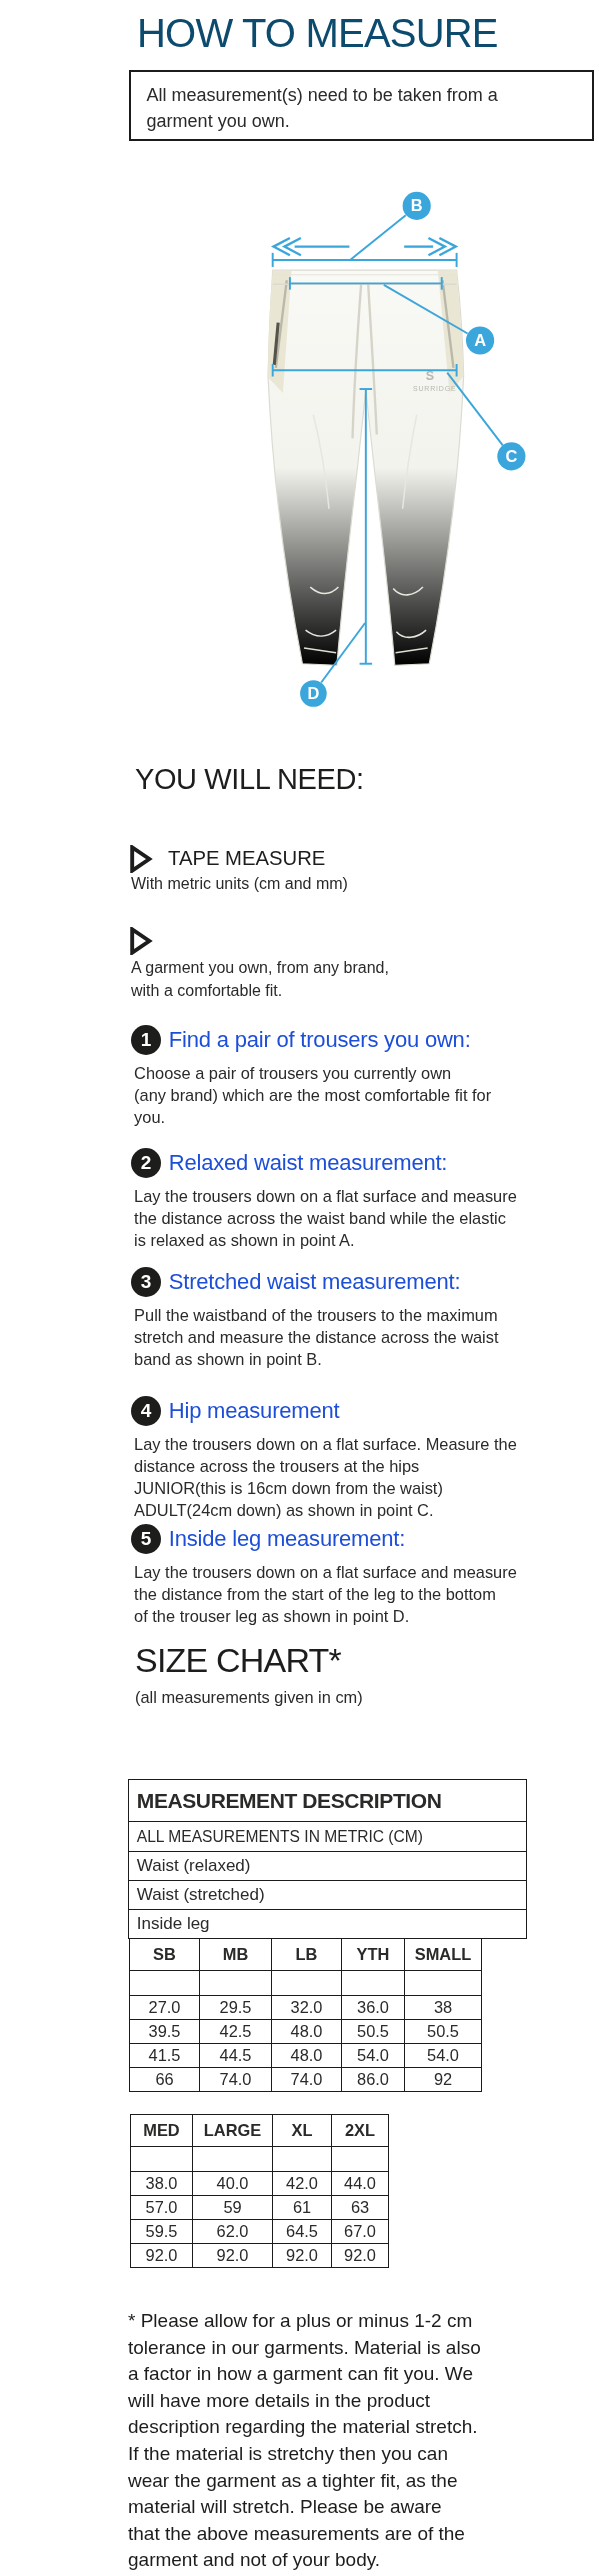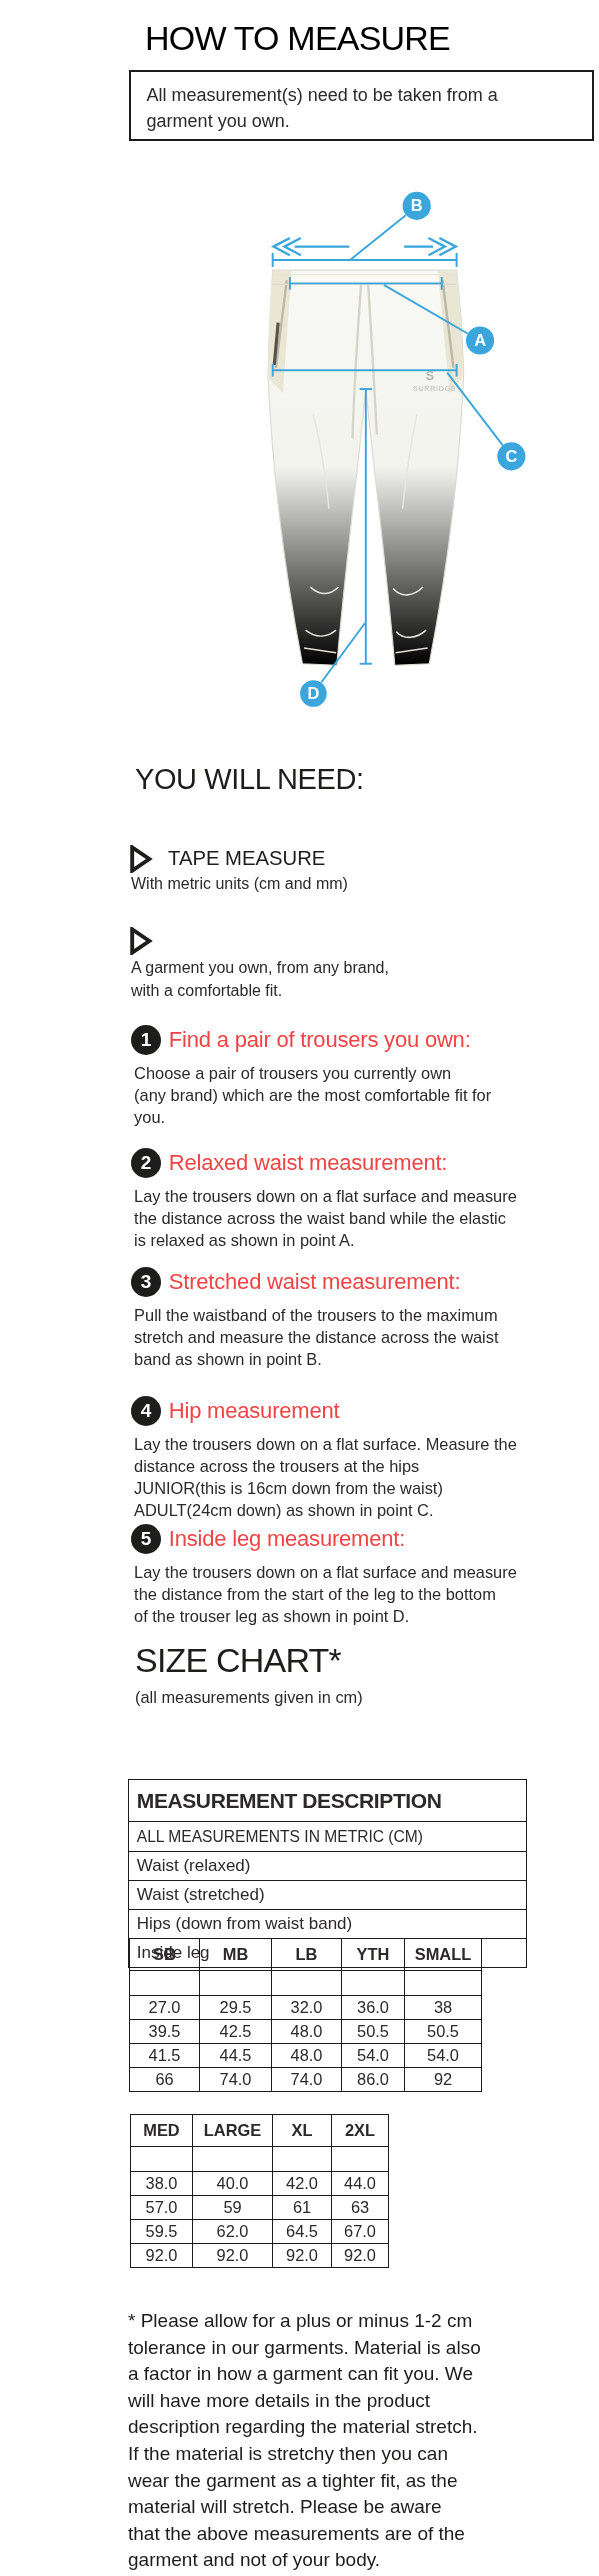--- a/index.html
+++ b/index.html
@@ -1,22 +1,22 @@
 <!DOCTYPE html>
 <html style="font-size:12.5px"><head>
 <meta charset="utf-8">
 <style>
   html,body{margin:0;padding:0;background:#ffffff;}
   .page{
     position:relative;width:600px;height:2576px;background:#ffffff;
     font-family:"Liberation Sans",sans-serif;color:#2b2a29;overflow:hidden;
   }
   .title{
-    position:absolute;left:137px;top:11px;margin:8px;
-    font-size:34px;font-weight:400;letter-spacing:-0.8px;color:#000000;
+    position:absolute;left:137px;top:11px;margin:0;
+    font-size:40px;font-weight:400;letter-spacing:-0.8px;color:#0c4a6e;
   }
   .note-box{
     position:absolute;left:129px;top:70px;width:465px;height:71px;
     border:2.3px solid #1b1b1b;box-sizing:border-box;
   }
   .note-box p{
     margin:0;padding:10.2px 15.6px 0 15.6px;font-size:18px;line-height:26px;
     white-space:pre-line;color:#2b2a29;
   }
   .diagram{position:absolute;left:196px;top:180px;width:360px;height:548px;}
@@ -26,21 +26,21 @@
   }
   .need-tri{position:absolute;left:129px;width:23.5px;height:28px;}
   .need-title{position:absolute;left:160px;margin:8px;font-size:20.3px;font-weight:400;color:#1d1d1b;}
   .need-desc{position:absolute;left:131px;margin:0;font-size:16px;line-height:23px;white-space:pre-line;}
   .step{position:absolute;left:131px;width:450px;}
   .step-head{display:flex;align-items:center;gap:7.8px;}
   .step-num{
     flex:0 0 auto;width:30px;height:30px;border-radius:50%;background:#1d1d1b;color:#ffffff;
     font-size:19px;font-weight:bold;display:flex;align-items:center;justify-content:center;
   }
-  .step-title{font-size:22px;letter-spacing:-0.2px;color:#ef4444;text-align:center;}
+  .step-title{font-size:22px;letter-spacing:-0.2px;color:#1d4ed8;text-align:center;}
   .step-body{margin:7px 0 0 3.1px;font-size:16.4px;line-height:22px;white-space:pre-line;}
   .sc-title{position:absolute;left:135px;top:1641px;margin:0;font-size:34px;font-weight:400;letter-spacing:-0.8px;color:#1d1d1b;}
   .sc-sub{position:absolute;left:135px;top:1688px;margin:0;font-size:16.4px;}
   table{border-collapse:collapse;table-layout:fixed;}
   .desc-table{position:absolute;left:128px;top:1779px;width:399px;}
   .desc-table td{border:1.6px solid #1b1b1b;padding:0 0 0 7.8px;vertical-align:middle;font-size:17px;}
   .desc-table .dt-header td{height:41px;font-size:21px;font-weight:bold;letter-spacing:-0.4px;}
   .desc-table .dt-subheader td{height:29px;font-size:15.6px;font-weight:normal;}
   .desc-table .dt-row td{height:28px;}
   .size-table{position:absolute;}
@@ -232,23 +232,20 @@
       <tr class="dt-subheader">
           <td>ALL MEASUREMENTS IN METRIC (CM)</td>
         </tr>
       <tr class="dt-row">
           <td>Waist (relaxed)</td>
         </tr>
       <tr class="dt-row">
           <td>Waist (stretched)</td>
         </tr>
       <tr class="dt-row">
-          <td>Hips (down from waist band)</td>
-        </tr>
-      <tr class="dt-row">
           <td>Inside leg</td>
         </tr>
     </tbody>
   </table>
 
   <table class="size-table" id="size-table-1">
     <colgroup>
         <col style="width:70px">
         <col style="width:72px">
         <col style="width:70px">

